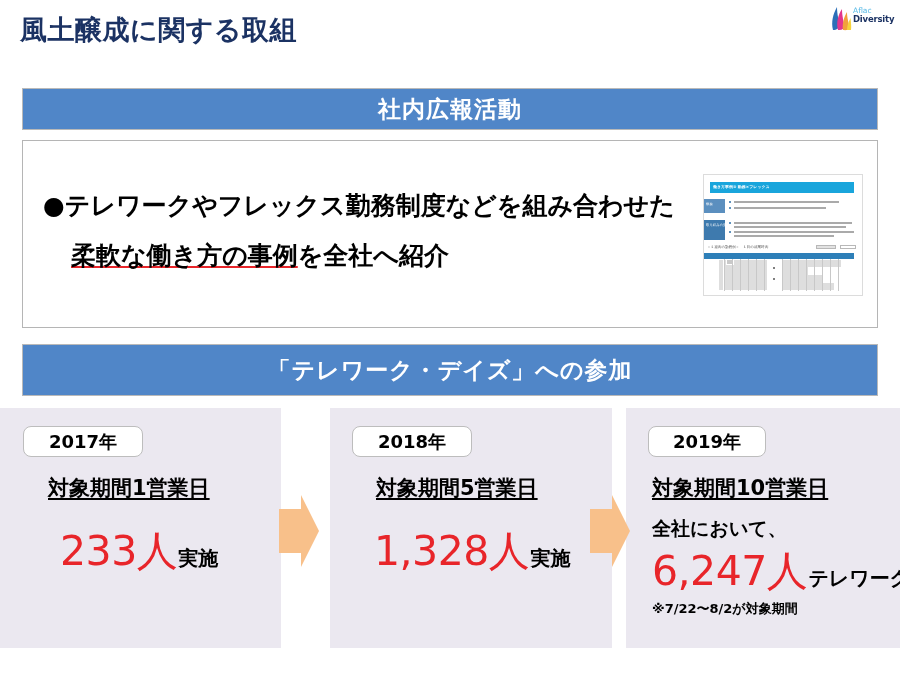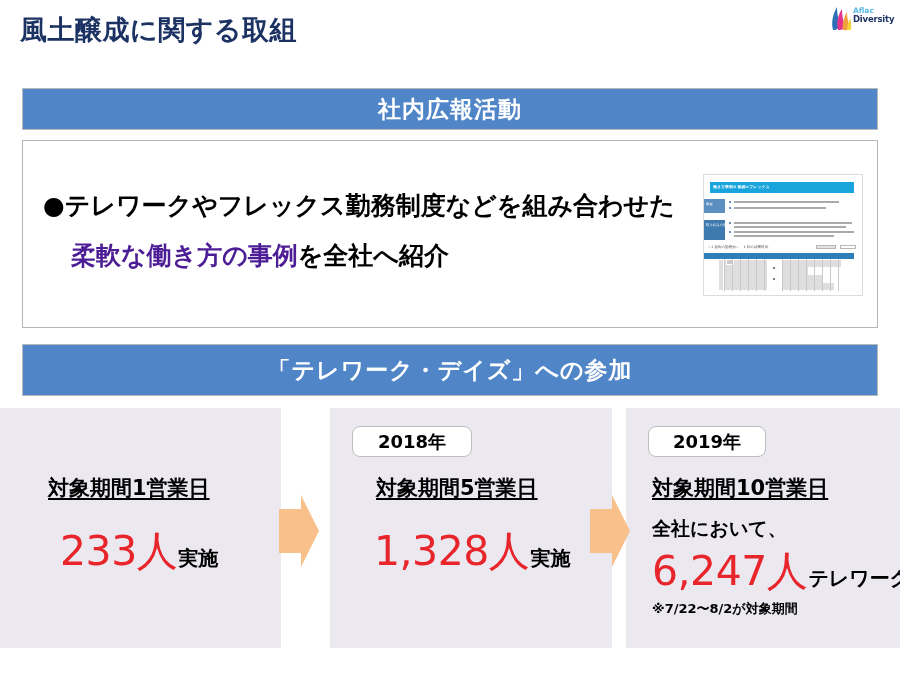--- a/index.html
+++ b/index.html
@@ -44,21 +44,21 @@
     height: 26px;
   }
   .logo-text {
     position: absolute;
     left: 23px;
     top: 2px;
     line-height: 1.05;
   }
   .logo-aflac {
     font-size: 7.5px;
-    font-weight: bold;
+    font-weight: normal;
     color: #55B9E6;
     display: block;
   }
   .logo-diversity {
     font-size: 8.5px;
     font-weight: bold;
     color: #1B3263;
     display: block;
     letter-spacing: -0.2px;
   }
@@ -110,21 +110,22 @@
   }
   .bullet-line-2 {
     position: absolute;
     left: 48px;
     top: 98px;
     font-size: 25px;
     font-weight: bold;
     white-space: nowrap;
   }
   .hl-red {
-    color: #4c1d95;
+    color: #000000;
+    text-decoration: underline;
     text-decoration-color: #E8252A;
     text-underline-offset: 2px;
   }
 
   
   .doc-thumb {
     position: absolute;
     left: 680px;
     top: 33px;
     width: 160px;
@@ -395,20 +396,21 @@
       <div class="dt-vline" style="left:118px;"></div>
       <div class="dt-vline" style="left:126px;"></div>
       <div class="dt-vline" style="left:134px;"></div>
     </div>
   </div>
 </div>
 
 <div class="banner" id="banner-telework">「テレワーク・デイズ」への参加</div>
 
 <div class="year-panel" id="panel-2017">
+  <div class="year-badge">2017年</div>
   <div class="period-line">対象期間1営業日</div>
   <div class="count-row">
     <span class="count-num">233人</span>
     <span class="count-suffix">実施</span>
   </div>
 </div>
 
 <div class="year-panel" id="panel-2018">
   <div class="year-badge">2018年</div>
   <div class="period-line">対象期間5営業日</div>

